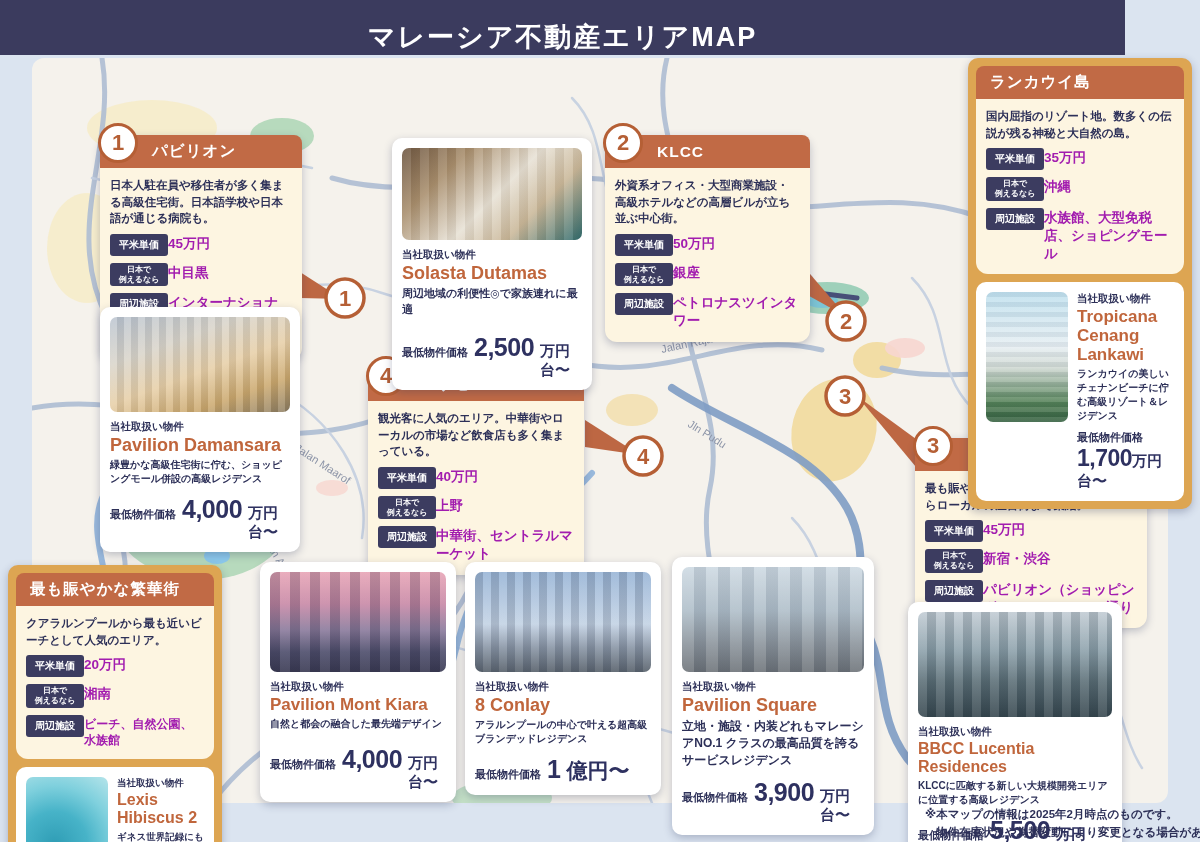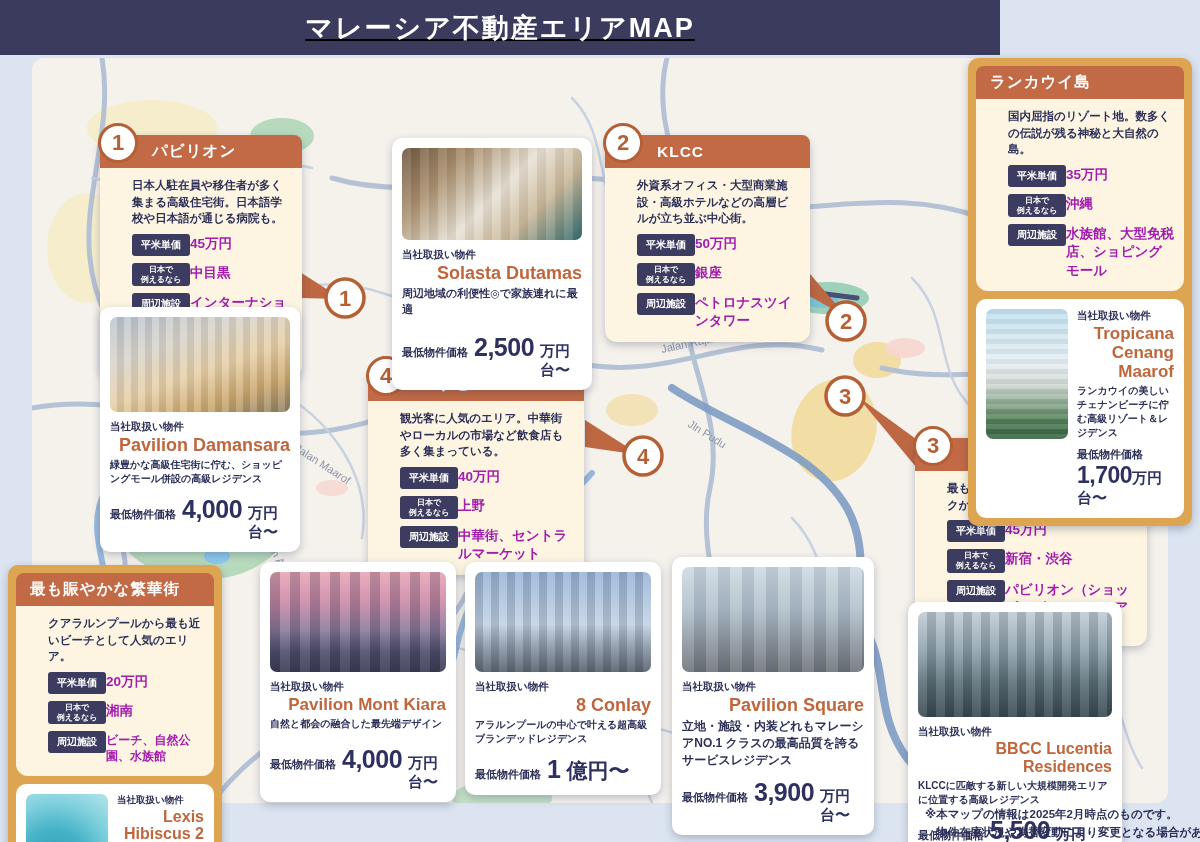--- a/index.html
+++ b/index.html
@@ -1,56 +1,56 @@
 <!DOCTYPE html>
 <html><head>
 <meta charset="utf-8">
 <style>
   * { margin:0; padding:0; box-sizing:border-box; }
   html,body { width:1200px; height:842px; }
   body { font-family:"Liberation Sans","DejaVu Sans",sans-serif; background:#dbe4f0; overflow:hidden; }
   .page { position:relative; width:1200px; height:842px; }
 
   
-  .top-banner { position:absolute; left:0; top:0; width:1000px; height:55px;
-    background:#3b3b5e; display:flex; align-items:center; justify-content:center;text-decoration:underline; }
+  .top-banner { position:absolute; left:0; top:0; width:1125px; height:55px;
+    background:#3b3b5e; display:flex; align-items:flex-end; justify-content:center; }
   .top-banner h1 { color:#fff; font-size:27px; font-weight:800; letter-spacing:2px; }
 
   
   .map-wrap { position:absolute; left:32px; top:58px; width:1136px; height:745px;
     background:#f5f2ec; border-radius:12px; overflow:hidden; }
   svg text { font-family:"Liberation Sans","DejaVu Sans",sans-serif; }
   .road-label { fill:#8d95a8; font-size:11px; }
   .marker-num { fill:#b55f35; font-size:22px; font-weight:800; }
 
   
   .area-card { position:absolute; background:#fdf5e1; border-radius:12px;
     box-shadow:0 3px 8px rgba(40,50,90,.28); }
   .area-header { position:relative; background:#c16a45; color:#fff;
     border-radius:8px 8px 0 0; min-height:33px; display:flex; align-items:center;
     padding:5px 10px 5px 14px; }
   .area-header.with-num { padding-left:52px; }
   .area-title { font-size:15.5px; font-weight:800; letter-spacing:1px; }
   .num-circle { position:absolute; left:-2px; top:-12px; width:40px; height:40px;
     border-radius:50%; background:#fff; border:3px solid #b55f35; color:#b55f35;
     font-size:22px; font-weight:800; display:flex; align-items:center; justify-content:center; }
-  .area-body { padding:9px 10px 11px;margin-left:22px; }
+  .area-body { padding:9px 10px 11px; }
   .area-desc { font-size:11.5px; font-weight:700; color:#2d3058; line-height:1.45; }
   .spec-row { display:flex; align-items:flex-start; margin-top:7px; }
   .spec-badge { flex:none; background:#3c3c60; color:#fff; font-size:10px; font-weight:700;
     border-radius:3px; padding:4px 5px; min-width:58px; text-align:center; white-space:pre-line; }
   .spec-badge.small { font-size:8px; line-height:1.2; padding:2px 4px; }
   .spec-value { font-size:13.5px; font-weight:800; color:#a21caf; line-height:1.35; padding-top:1px; }
 
   
   .prop-card { position:absolute; background:#ffffff; border-radius:10px; padding:10px;
     box-shadow:0 3px 9px rgba(40,50,90,.28); }
   .prop-photo { width:100%; border-radius:7px; }
   .prop-label { font-size:10.5px; font-weight:700; color:#2d3058; margin-top:8px; }
-  .prop-name { font-size:18px; font-weight:800; color:#c0663c; line-height:1.12; margin-top:1px;text-align:right; }
+  .prop-name { font-size:18px; font-weight:800; color:#c0663c; line-height:1.12; margin-top:1px; }
   .prop-desc { font-size:11px; font-weight:700; color:#2d3058; line-height:1.4; margin-top:3px; }
   .price-row { display:flex; align-items:baseline; gap:6px; margin-top:9px; }
   .price-label { font-size:11px; font-weight:800; color:#2d3058; flex:none; }
   .price-value { font-size:25px; font-weight:800; color:#2e3160; letter-spacing:-0.5px; }
   .price-unit { font-size:15px; font-weight:800; color:#2e3160; }
 
   .prop-card.horizontal { display:flex; gap:9px; }
   .prop-card.horizontal .prop-photo { width:82px; flex:none; }
   .prop-card.horizontal .h-content { flex:1; min-width:0; }
   .prop-card.horizontal .prop-label { margin-top:0; }
@@ -327,21 +327,21 @@
         <div class="spec-row">
           <span class="spec-badge">周辺施設</span>
           <span class="spec-value">水族館、大型免税店、ショピングモール</span>
         </div>
       </div>
     </div>
     <div class="prop-card horizontal">
       <div class="prop-photo photo-tropicana" style="height:130px"></div>
       <div class="h-content">
         <div class="prop-label">当社取扱い物件</div>
-        <div class="prop-name" style="font-size:17px">Tropicana Cenang Maarof</div>
+        <div class="prop-name" style="font-size:17px">Tropicana Cenang Lankawi</div>
         <div class="prop-desc" style="font-size:10px">ランカウイの美しいチェナンビーチに佇む高級リゾート＆レジデンス</div>
         <div class="price-stack">
           <div class="price-label">最低物件価格</div>
           <div><span class="price-value">1,700</span><span class="price-unit">万円台〜</span></div>
         </div>
       </div>
     </div>
   </div>
 
   <div class="tan-frame" style="left:8px;top:565px;width:214px">

